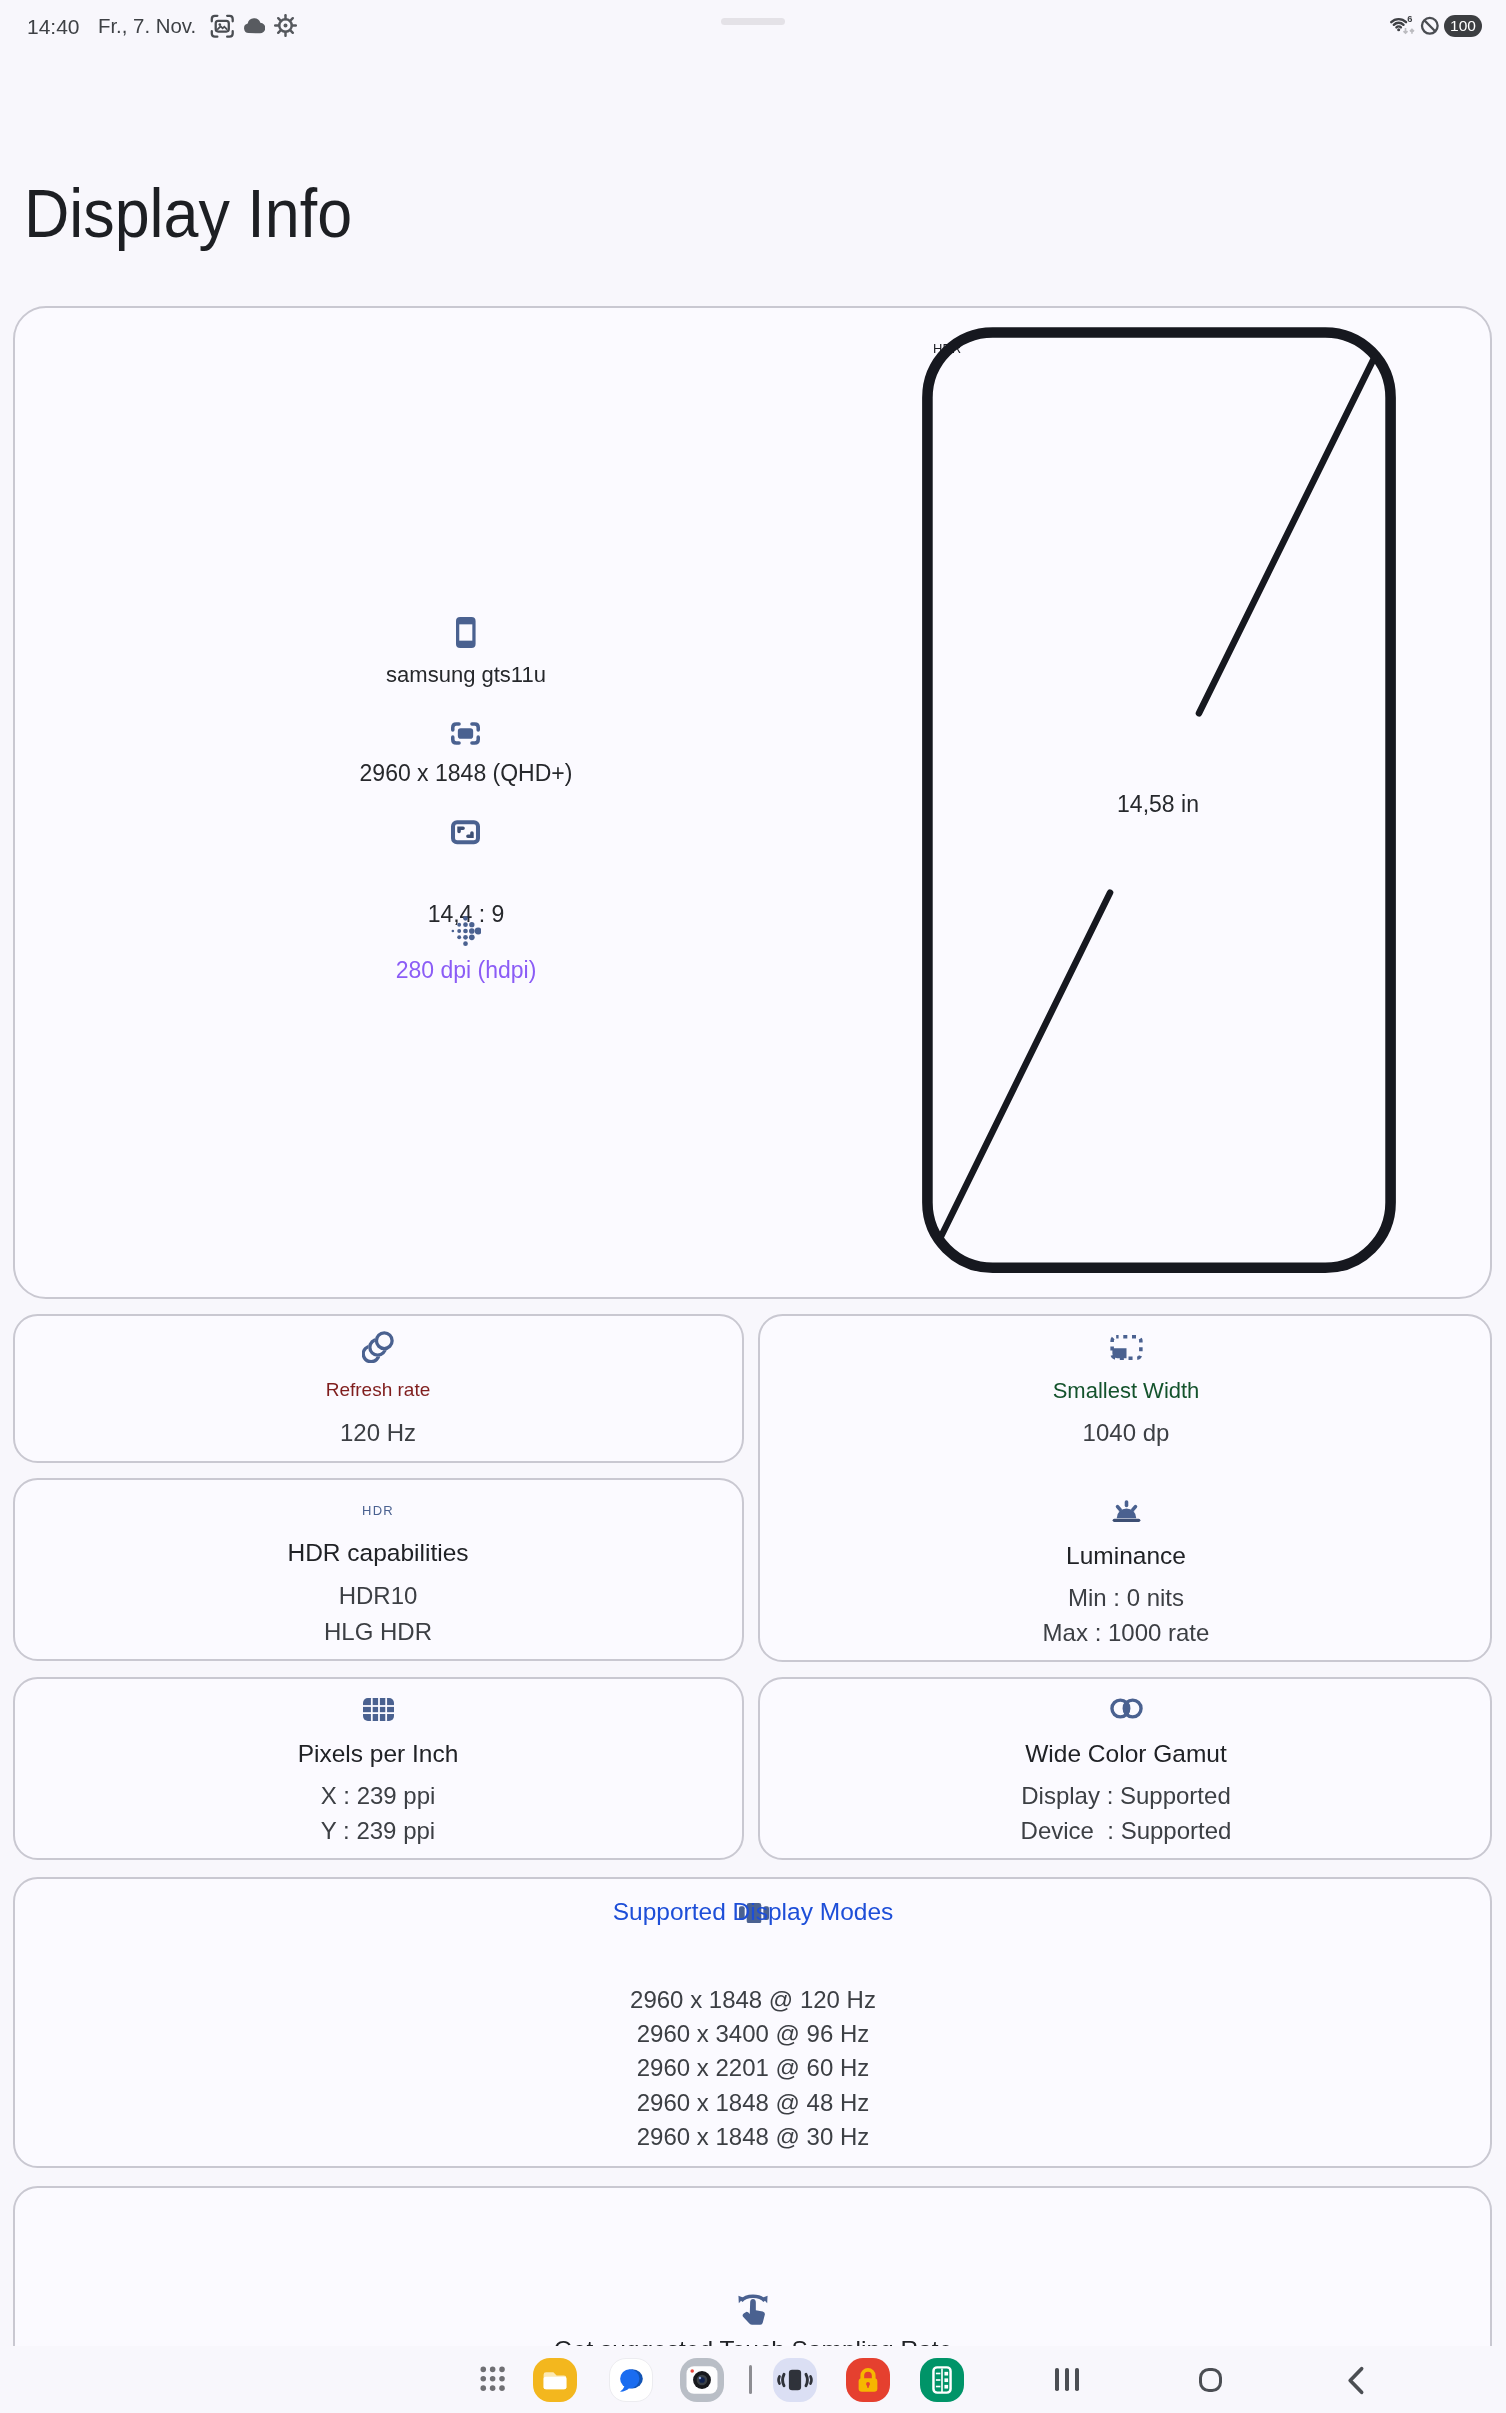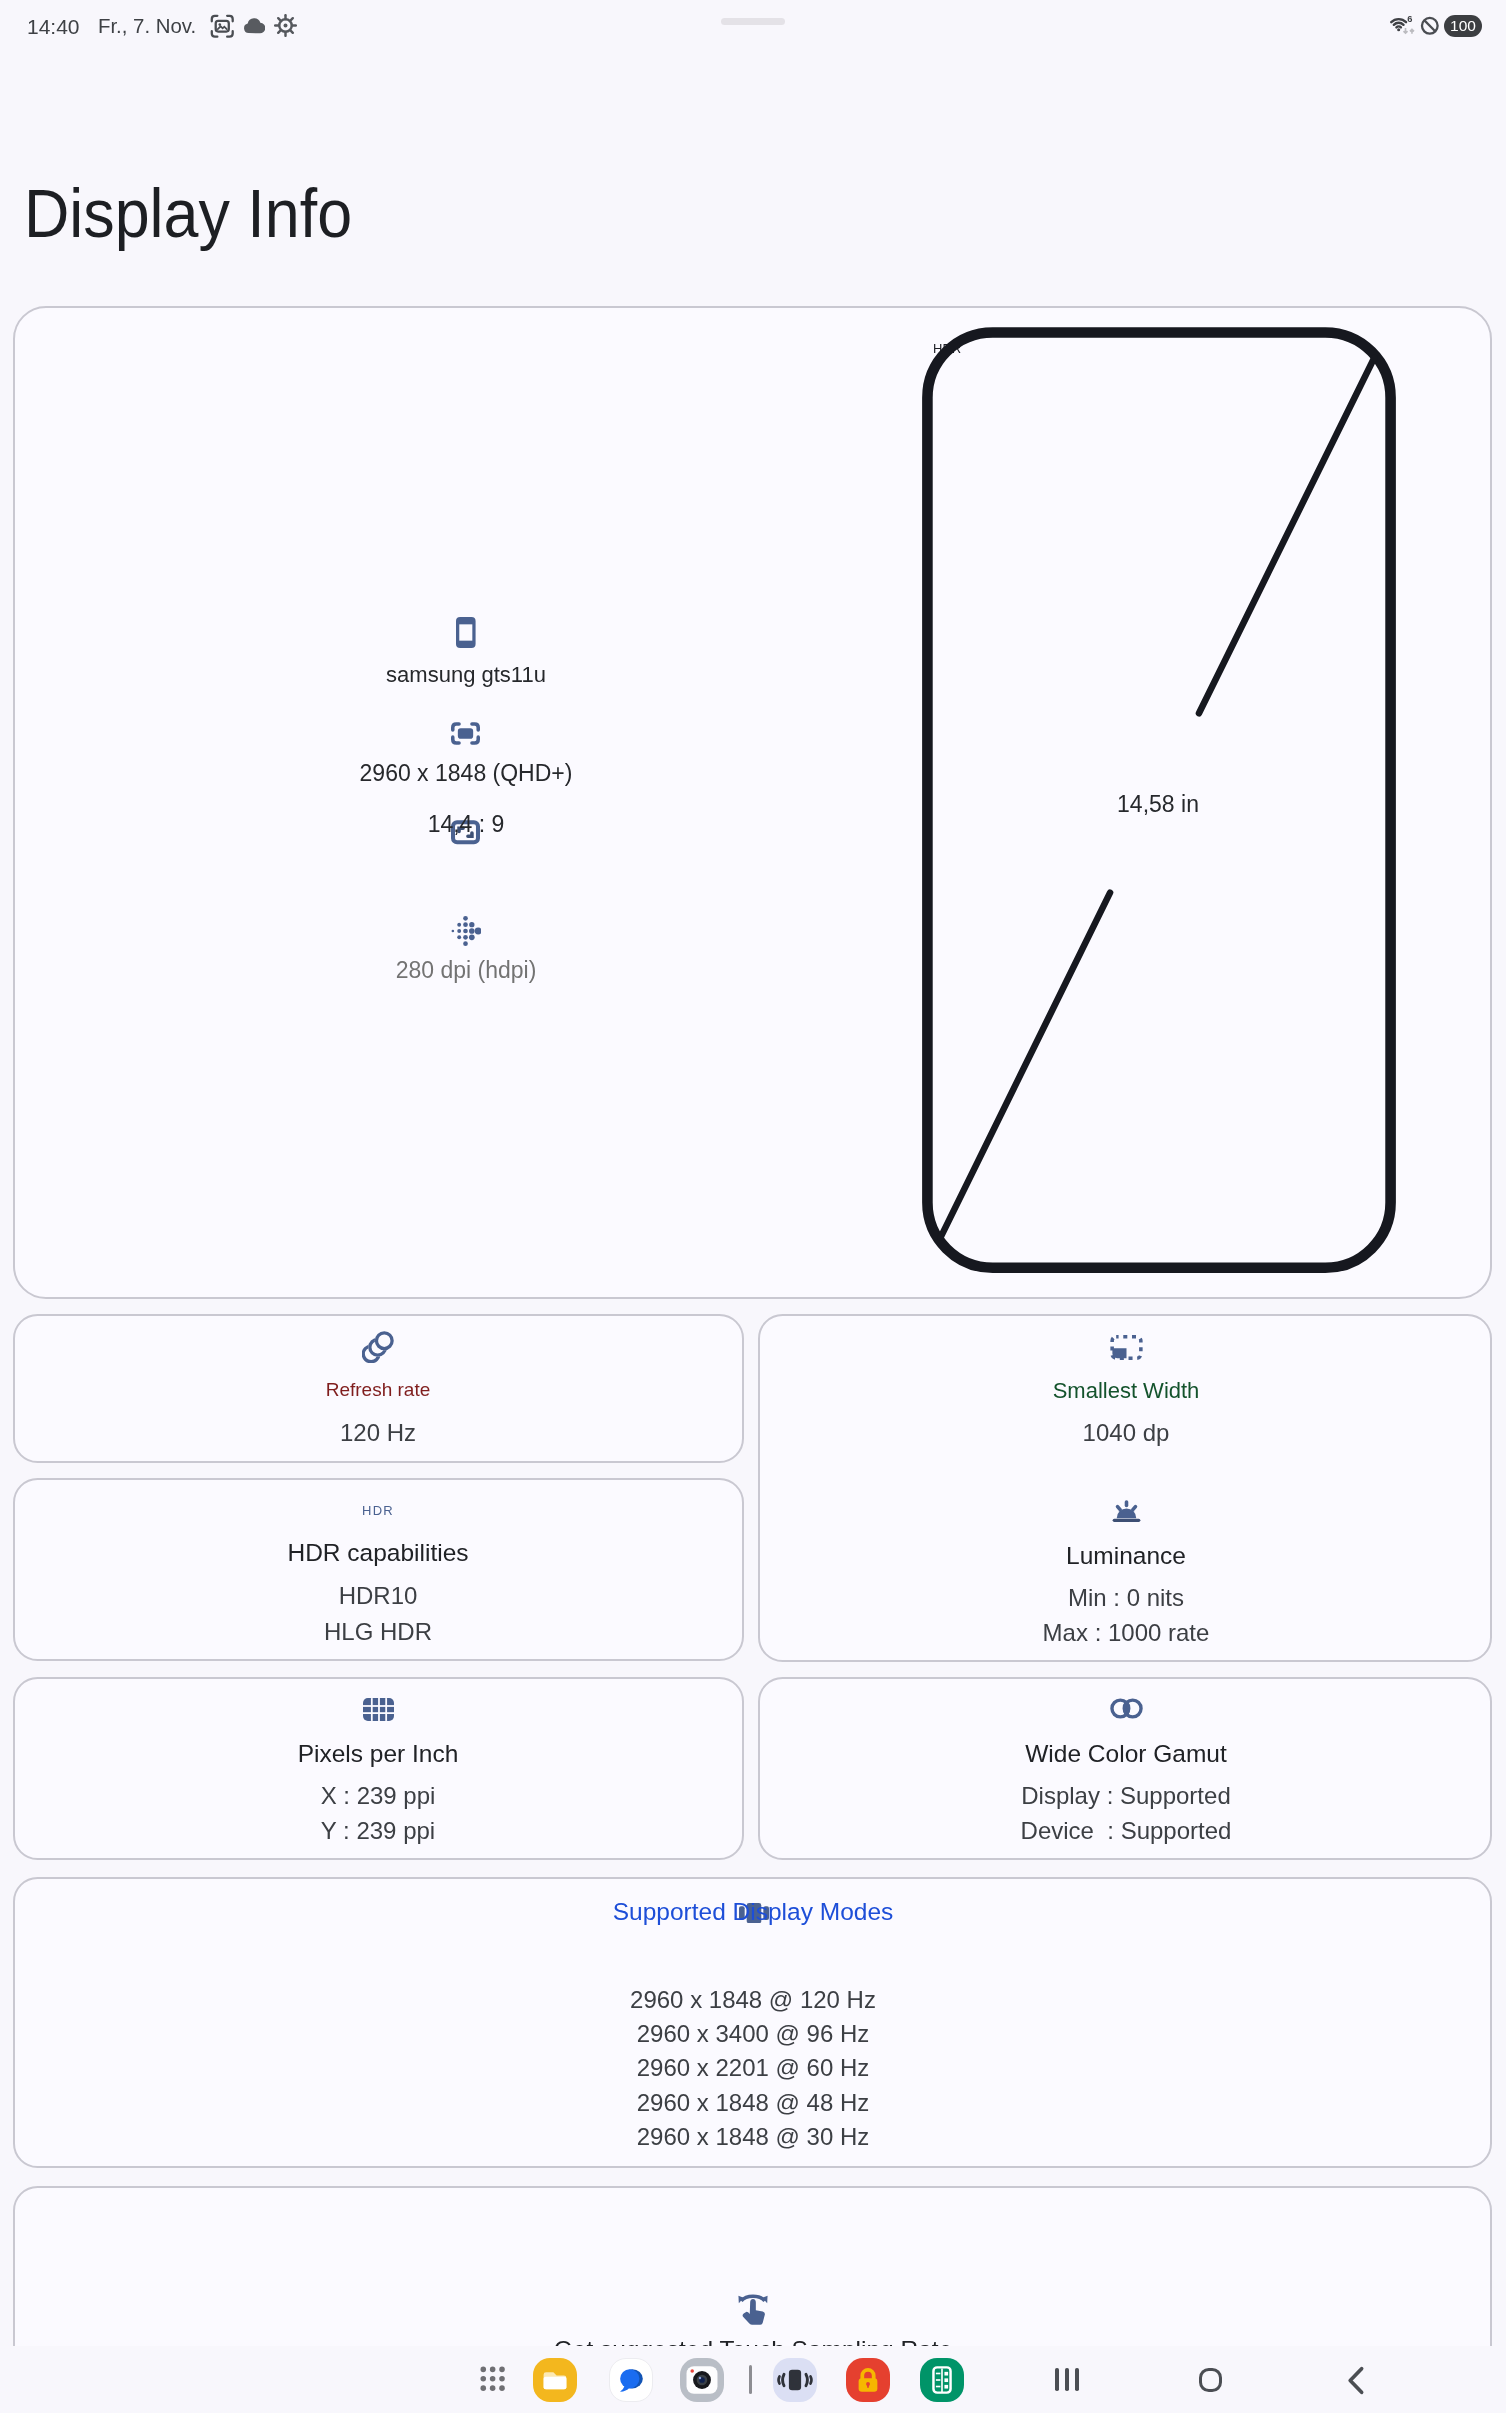--- a/index.html
+++ b/index.html
@@ -76,37 +76,37 @@
 <path d="M10 25.8 H6.5 Q2.2 25.8 2.2 21.5 V18.5"></path>
     <path d="M26 25.8 H29.5 Q33.8 25.8 33.8 21.5 V18.5"></path>
 <rect x="8.5" y="7.5" width="19" height="13" rx="3.5" fill="#4a6190" stroke="none"></rect>
 </svg>
 <div class="t b" style="left:466px;top:762px;font-size:23px;color:#26282c">2960 x 1848 (QHD+)</div>
 <svg class="abs" style="left:451px;top:820px" width="29" height="24.5" viewBox="0 0 36 30" fill="none" stroke="#4a6190" stroke-linecap="round">
 <rect x="2.5" y="2.5" width="31" height="25" rx="5" stroke-width="5"></rect>
 <path d="M10 14 V10 H15" stroke-width="4.4" stroke="#3d4f74"></path>
 <path d="M26 16 V20 H21" stroke-width="4.4" stroke="#3d4f74"></path>
 </svg>
-<div class="t b" style="left:466px;top:813px;font-size:23px;color:#26282c">14,4 : 9</div>
+<div class="t b" style="left:466px;top:903px;font-size:23px;color:#26282c">14,4 : 9</div>
 <svg class="abs" style="left:450px;top:914px" width="31" height="34" viewBox="0 0 38 42" fill="#4a6190">
 <circle cx="19.0" cy="5.4" r="2.9"></circle>
     <circle cx="11.2" cy="13.2" r="2.4"></circle>
     <circle cx="19.0" cy="13.2" r="2.9"></circle>
     <circle cx="26.8" cy="13.2" r="3.3"></circle>
     <circle cx="3.4" cy="21.0" r="1.6"></circle>
     <circle cx="11.2" cy="21.0" r="2.4"></circle>
     <circle cx="19.0" cy="21.0" r="2.9"></circle>
     <circle cx="26.8" cy="21.0" r="3.5"></circle>
     <circle cx="34.6" cy="21.0" r="4.2"></circle>
     <circle cx="11.2" cy="28.8" r="2.4"></circle>
     <circle cx="19.0" cy="28.8" r="2.9"></circle>
     <circle cx="26.8" cy="28.8" r="3.5"></circle>
     <circle cx="19.0" cy="36.6" r="2.9"></circle>
 </svg>
-<div class="t b" style="left:466px;top:959px;font-size:23px;color:#737373">280 dpi (hdpi)</div>
+<div class="t b" style="left:466px;top:959px;font-size:23px;color:#8b5cf6">280 dpi (hdpi)</div>
 <div class="card" style="left:13px;top:1314px;width:731px;height:149px"></div>
 <div class="card" style="left:13px;top:1478px;width:731px;height:183px"></div>
 <div class="card" style="left:758px;top:1314px;width:734px;height:348px"></div>
 <div class="card" style="left:13px;top:1677px;width:731px;height:183px"></div>
 <div class="card" style="left:758px;top:1677px;width:734px;height:183px"></div>
 <div class="card" style="left:13px;top:1877px;width:1479px;height:291px"></div>
 <div class="card" style="left:13px;top:2186px;width:1479px;height:326px"></div>
 <svg class="abs" style="left:362px;top:1330px" width="33" height="33" viewBox="0 0 40 40">
 <g stroke="#4a6190" stroke-width="4" fill="none">
 <circle cx="11" cy="29" r="9.5"></circle>

